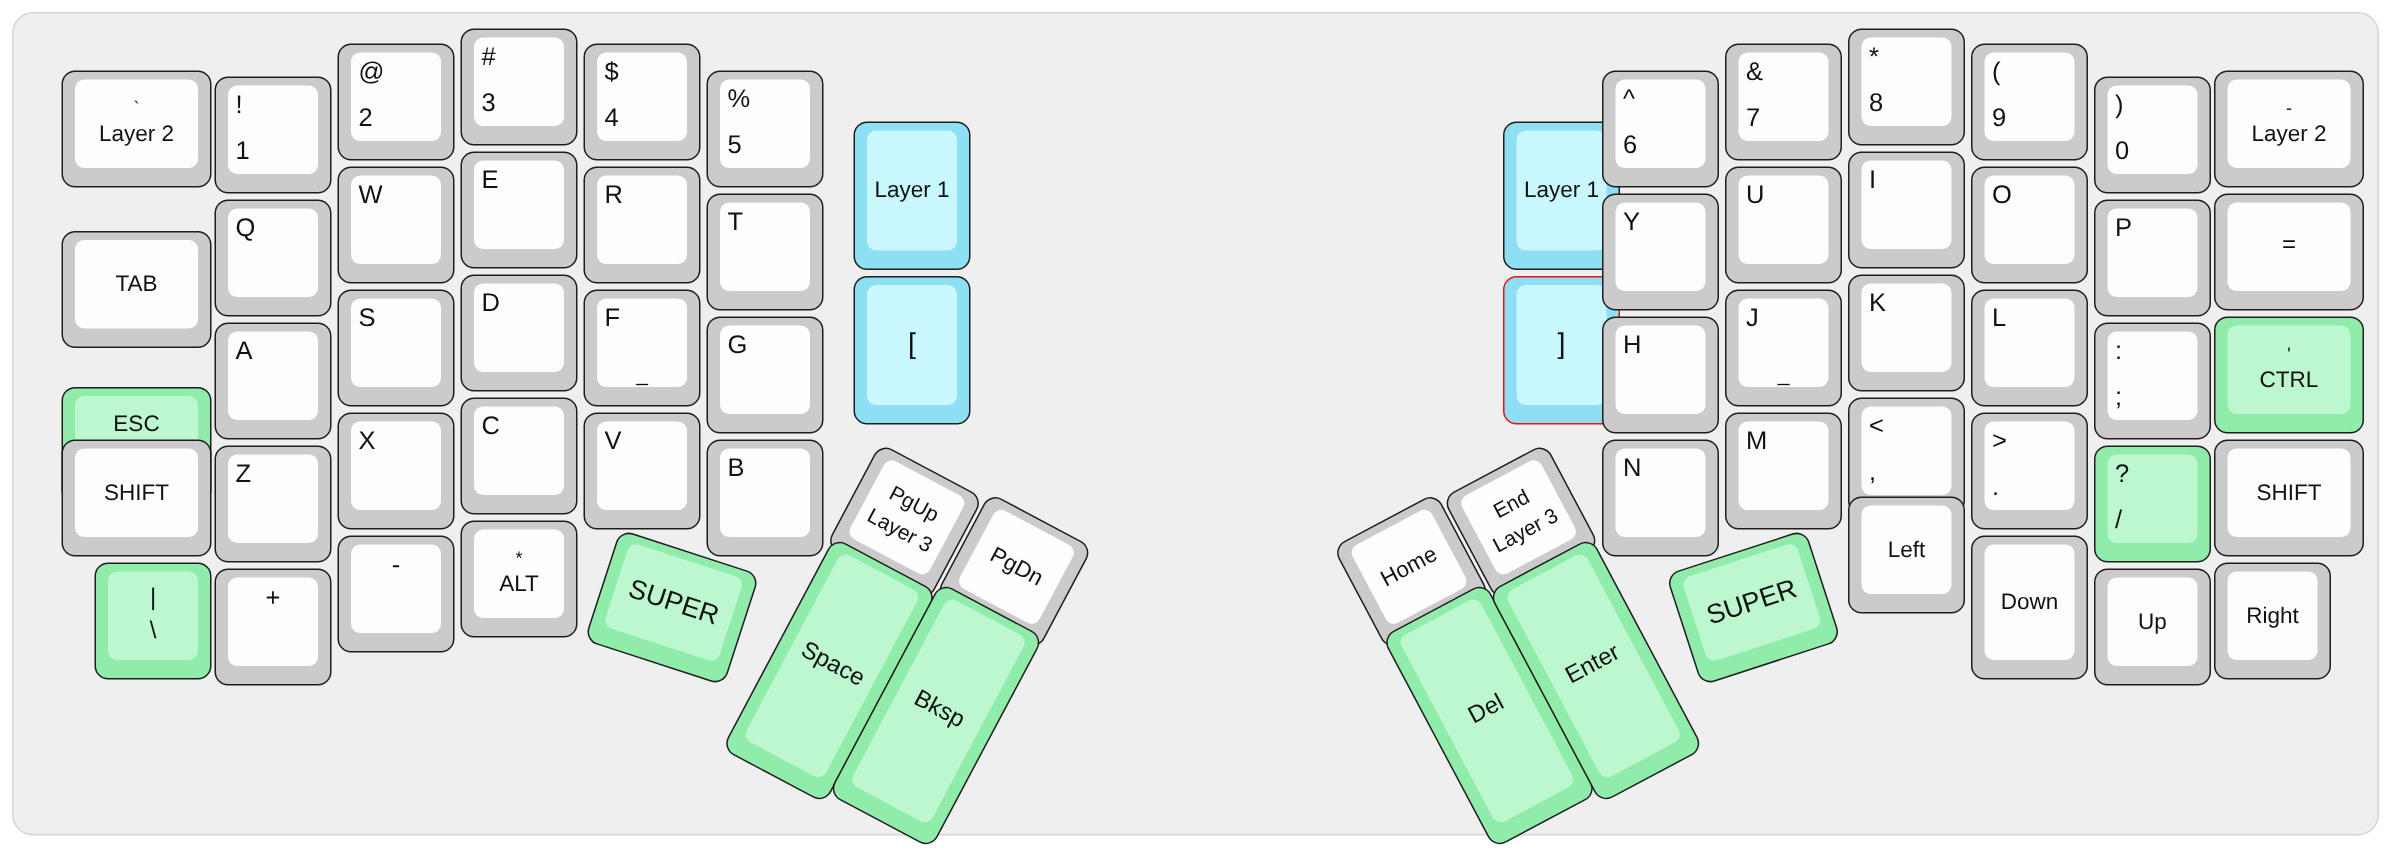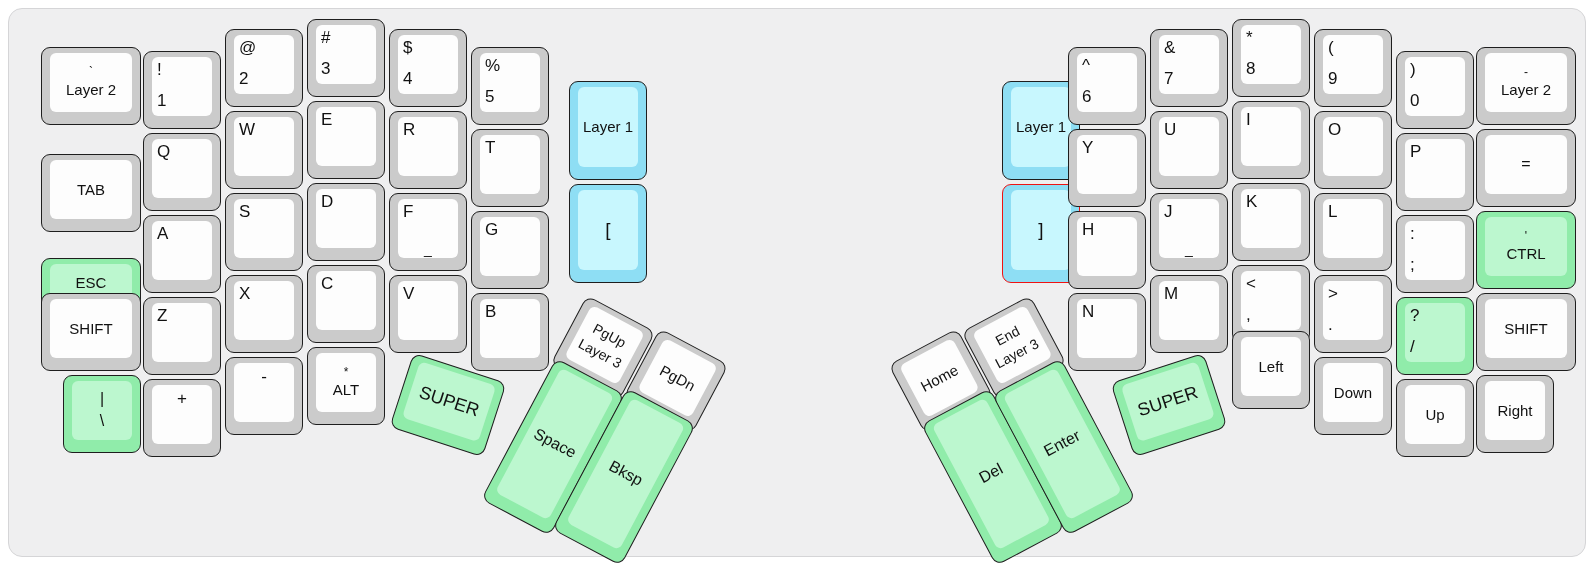--- a/index.html
+++ b/index.html
@@ -440,21 +440,21 @@
         </div>
       </div>
       <div class="key white" style="left: 1305px; top: 266px; width: 78px; height: 78px;">
         <div class="cap">
           <div class="labels left">
             <span class="line">&gt;</span>
             <span class="line">.</span>
           </div>
         </div>
       </div>
-      <div class="key white" style="left: 1305px; top: 348px; width: 78px; height: 78px;">
+      <div class="key white" style="left: 1305px; top: 348px; width: 78px; height: 96px;">
         <div class="cap">
           <div class="labels center">
             <span class="line">Down</span>
           </div>
         </div>
       </div>
       <div class="key white" style="left: 1387px; top: 42px; width: 78px; height: 78px;">
         <div class="cap">
           <div class="labels left">
             <span class="line">)</span>

